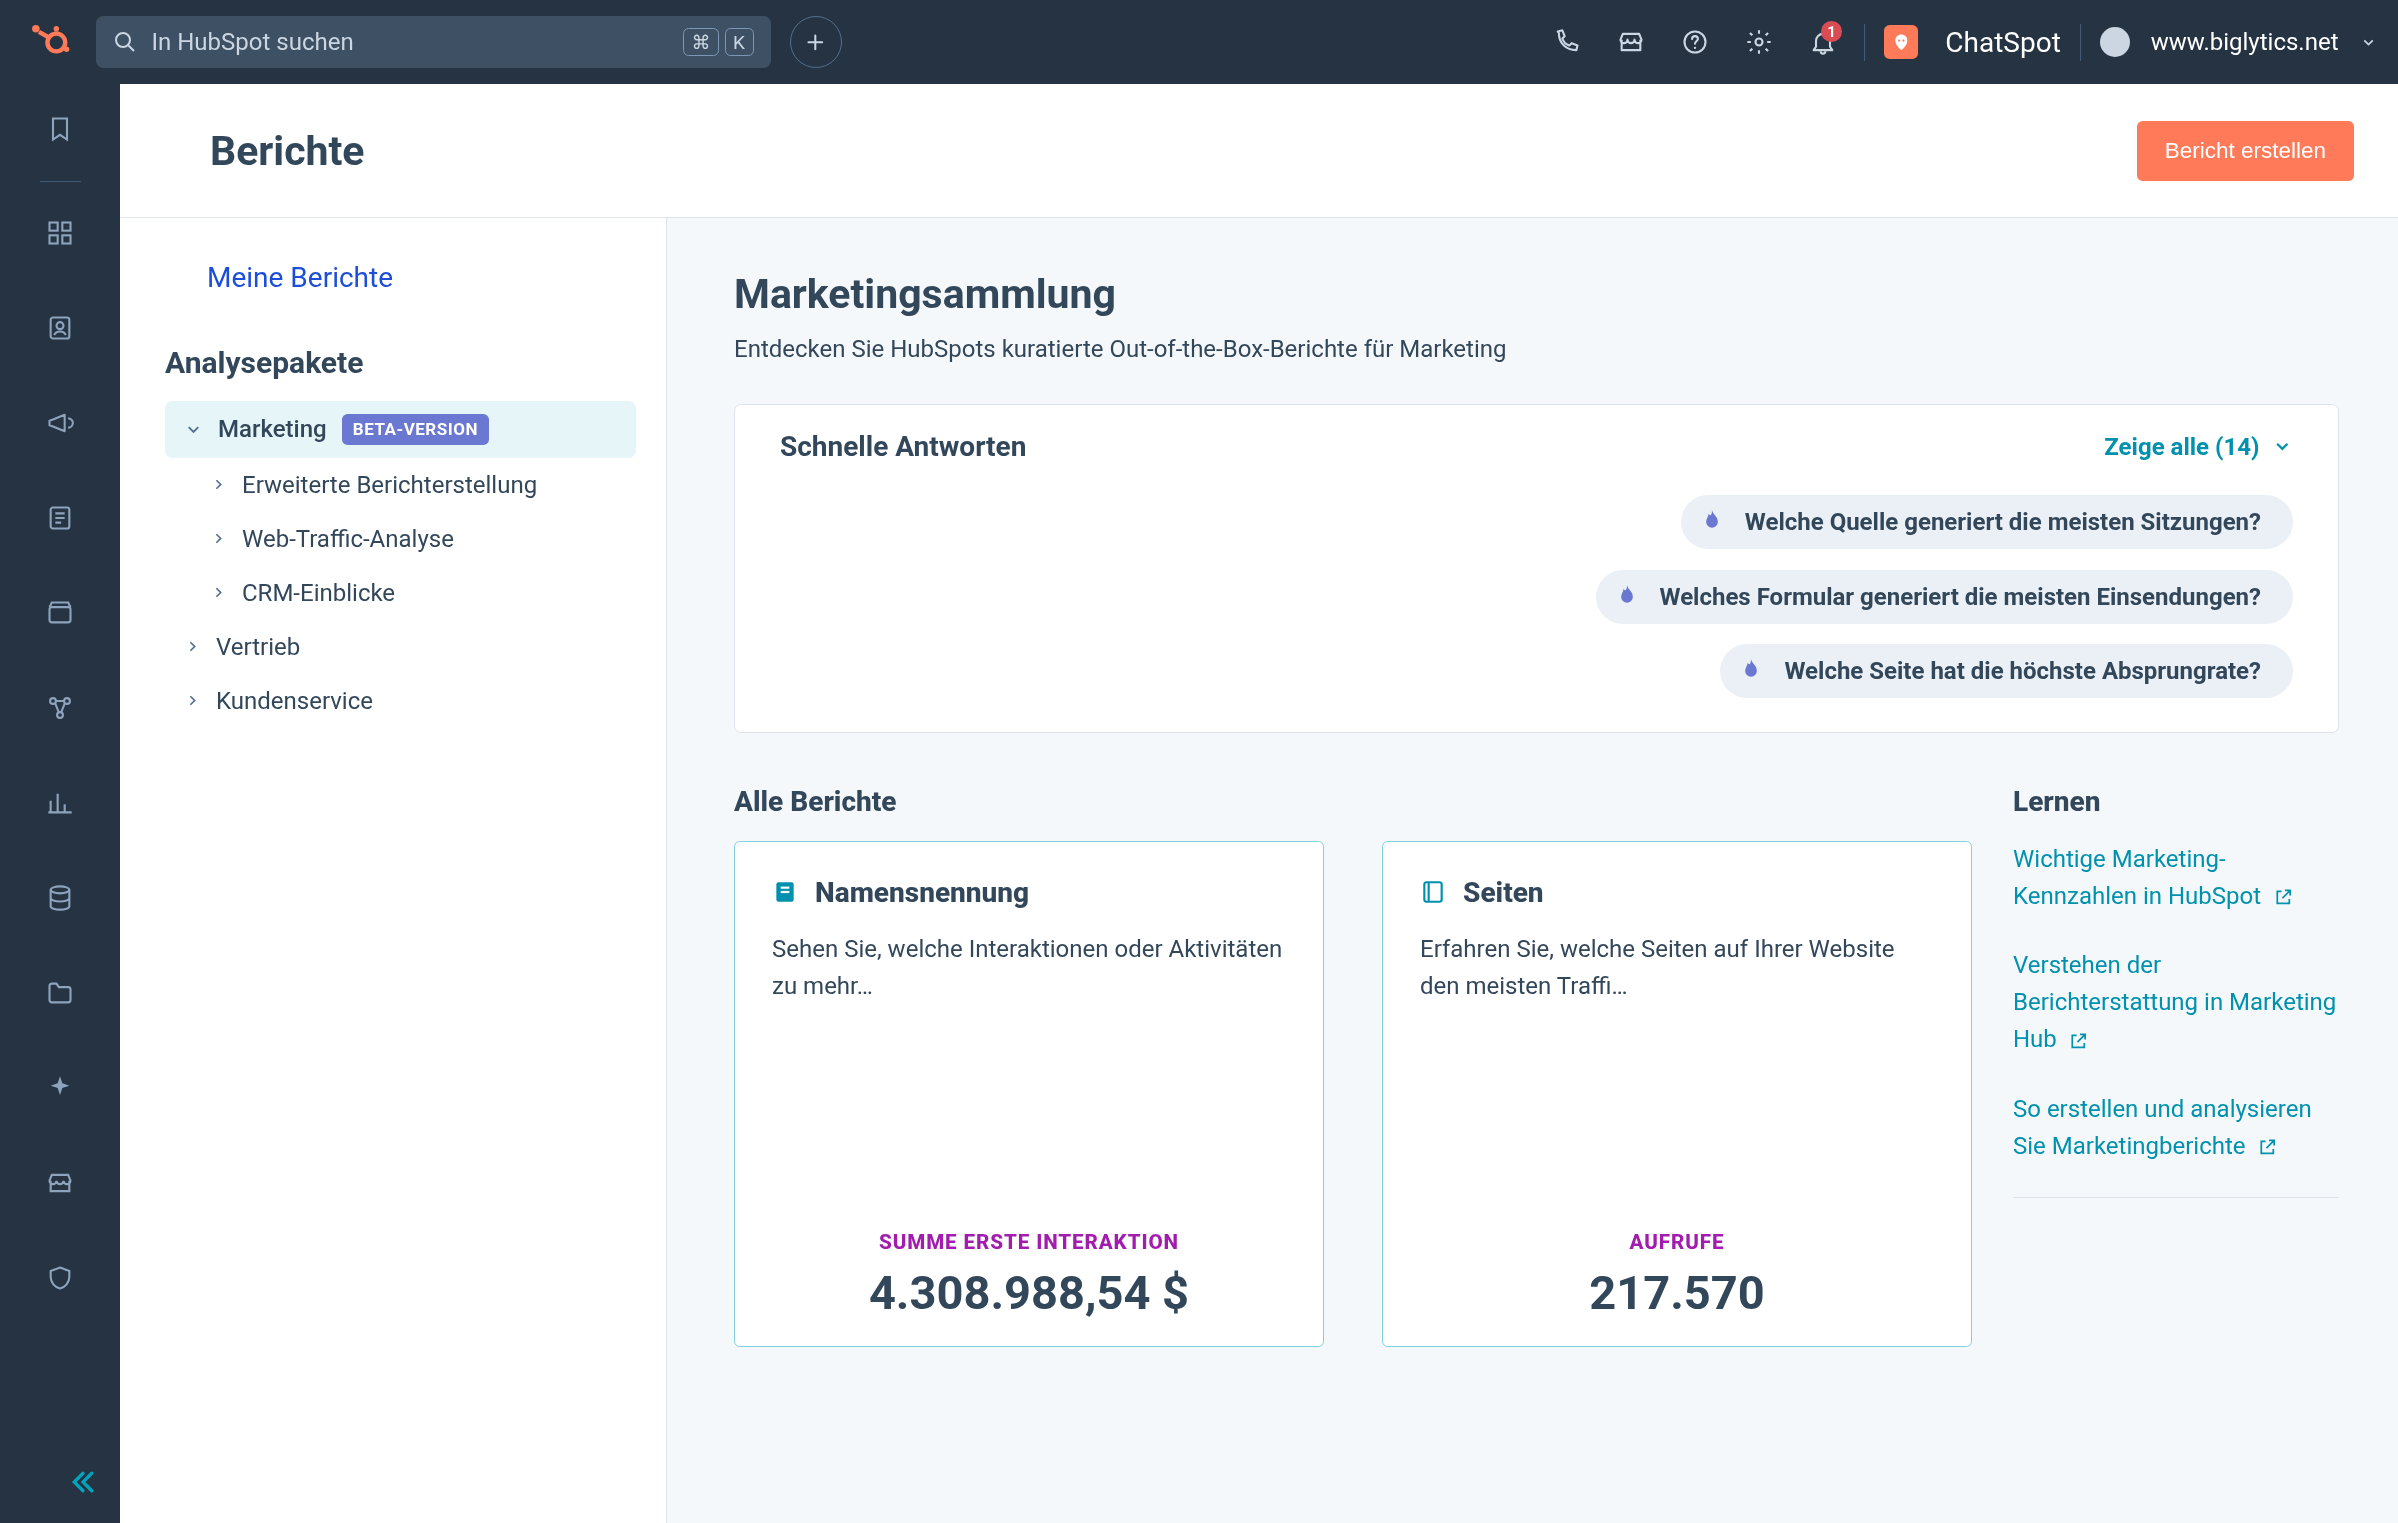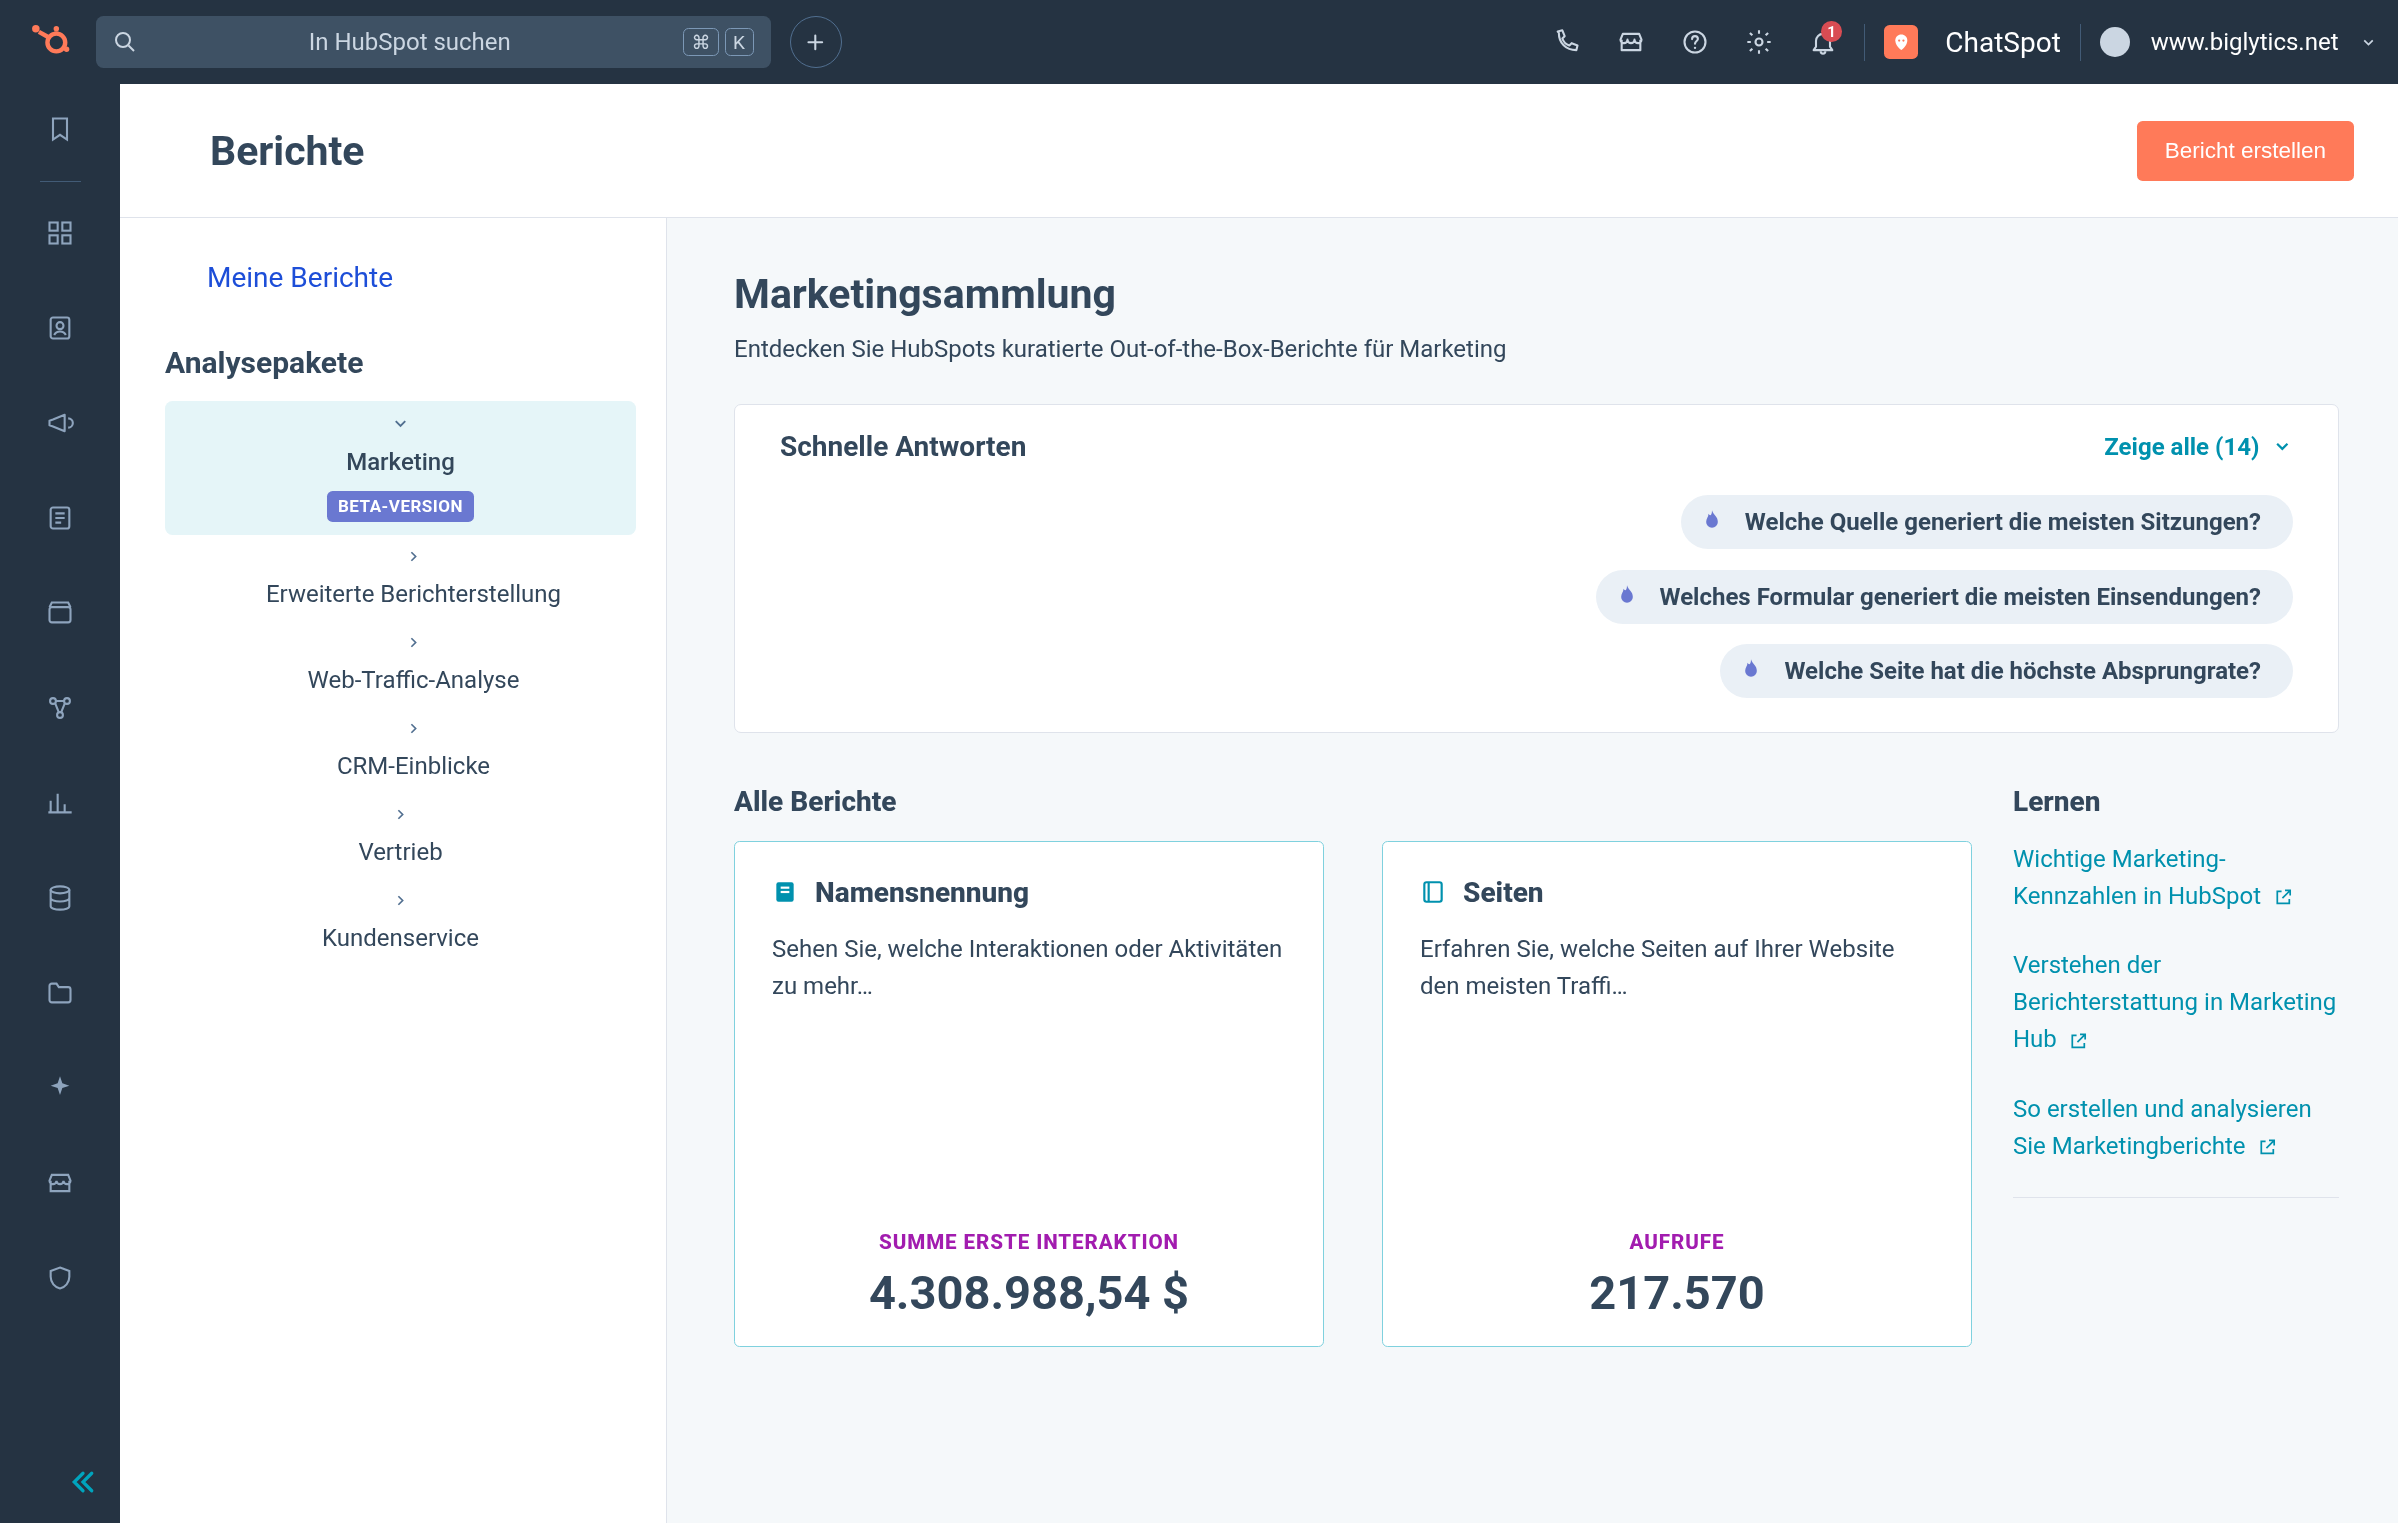--- a/index.html
+++ b/index.html
@@ -29,21 +29,21 @@
   .search-box {
     flex: 0 0 675px;
     height: 52px;
     background: #3e5164;
     border-radius: 7.5px;
     display: flex; align-items: center;
     padding: 0 17px;
     gap: 15px;
   }
   .search-icon { color:#cbd6e2; display:flex; }
-  .search-text { color:#cbd6e2; font-size: 24px; flex:1;text-align:center; }
+  .search-text { color:#cbd6e2; font-size: 24px; flex:1; }
   .search-kbd {
     display:flex; gap:5.6px; align-items:center;
   }
   .kbd-chip {
     border:0.9px solid #7c98b6; color:#cbd6e2;
     border-radius:5.6px; padding:1.9px 7.5px; font-size:19px;
     display:inline-flex; align-items:center; justify-content:center;
     min-width:26px;
   }
   .add-btn {
@@ -111,21 +111,20 @@
   .side {
     width: 547px; border-right:0.9px solid #dfe3eb; padding: 43px 30px 0 45px;
     background:#fff;
   }
   .side-plain { font-size:28px; color:#1d4ed8; margin-bottom: 51px; margin-left: 42px; }
   .side-section-title { font-size:30px; font-weight:700; color:#33475b; margin-bottom:20.6px; }
   .tree-item {
     display:flex; align-items:center; gap:15px;
     padding: 13px 19px; border-radius:7.5px; font-size:24px; color:#33475b;
     cursor:pointer;
-    flex-direction:column;
   }
   .tree-item.selected { background:#e5f5f8; font-weight:500; }
   .tree-caret { color:#516f90; display:flex; }
   .beta-chip {
     background:#6a78d1; color:#fff; font-size:17px; font-weight:700;
     padding:5.6px 11.2px; border-radius:5.6px; letter-spacing:0.5px;
   }
   .tree-sub { margin-left: 26px; }
 
   

